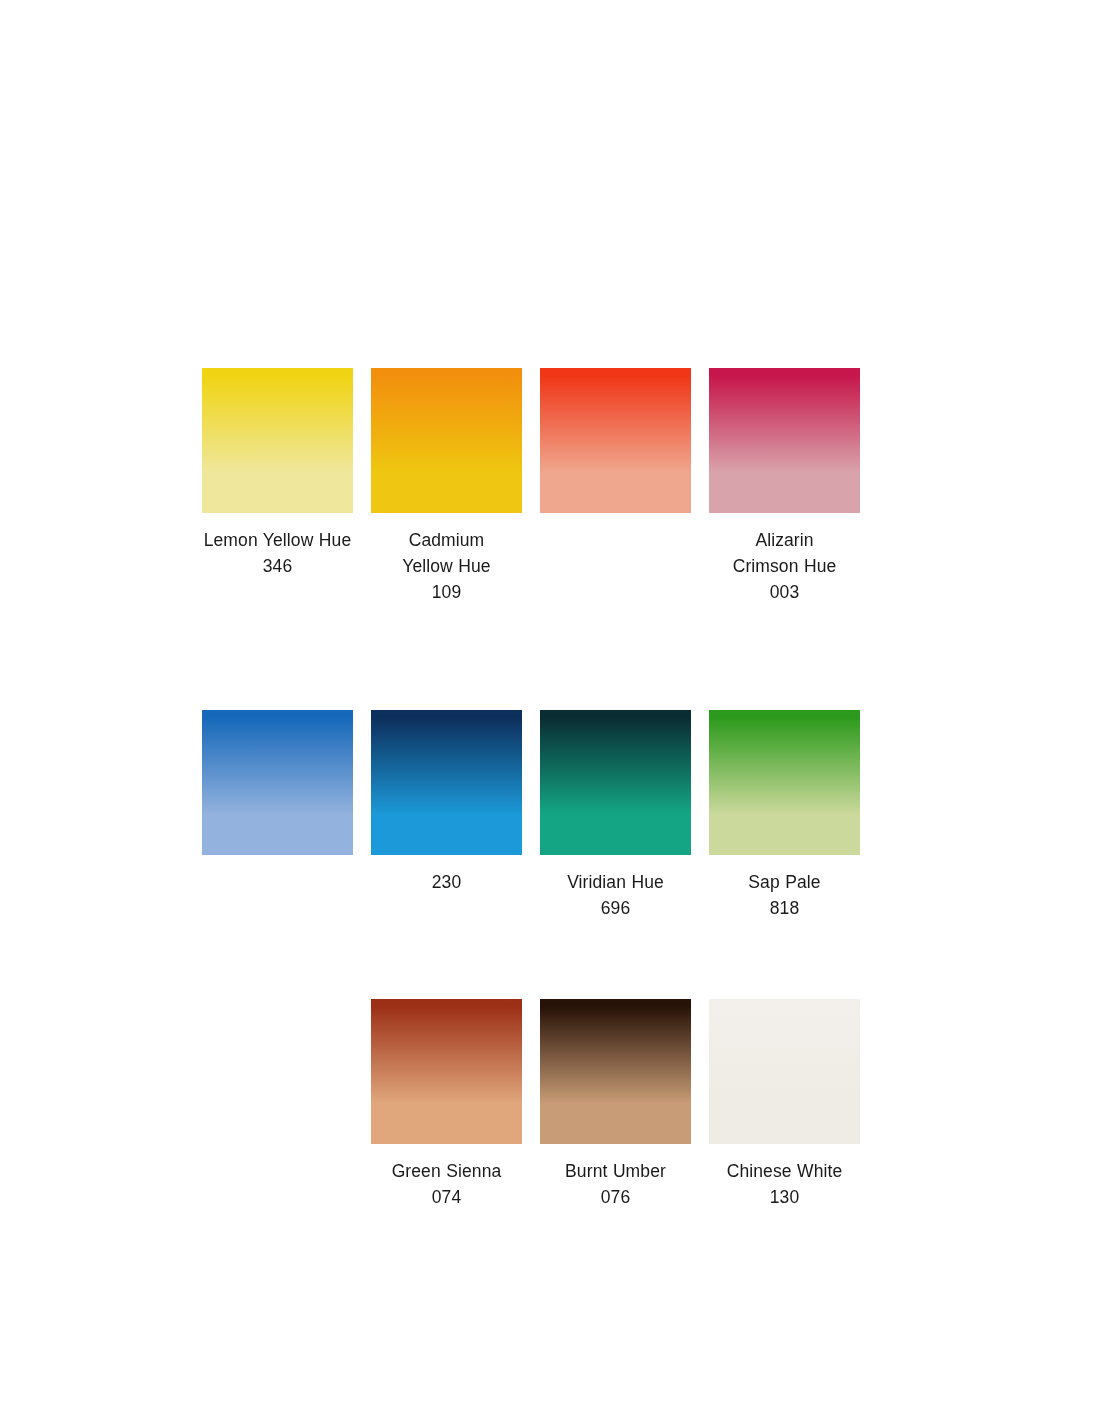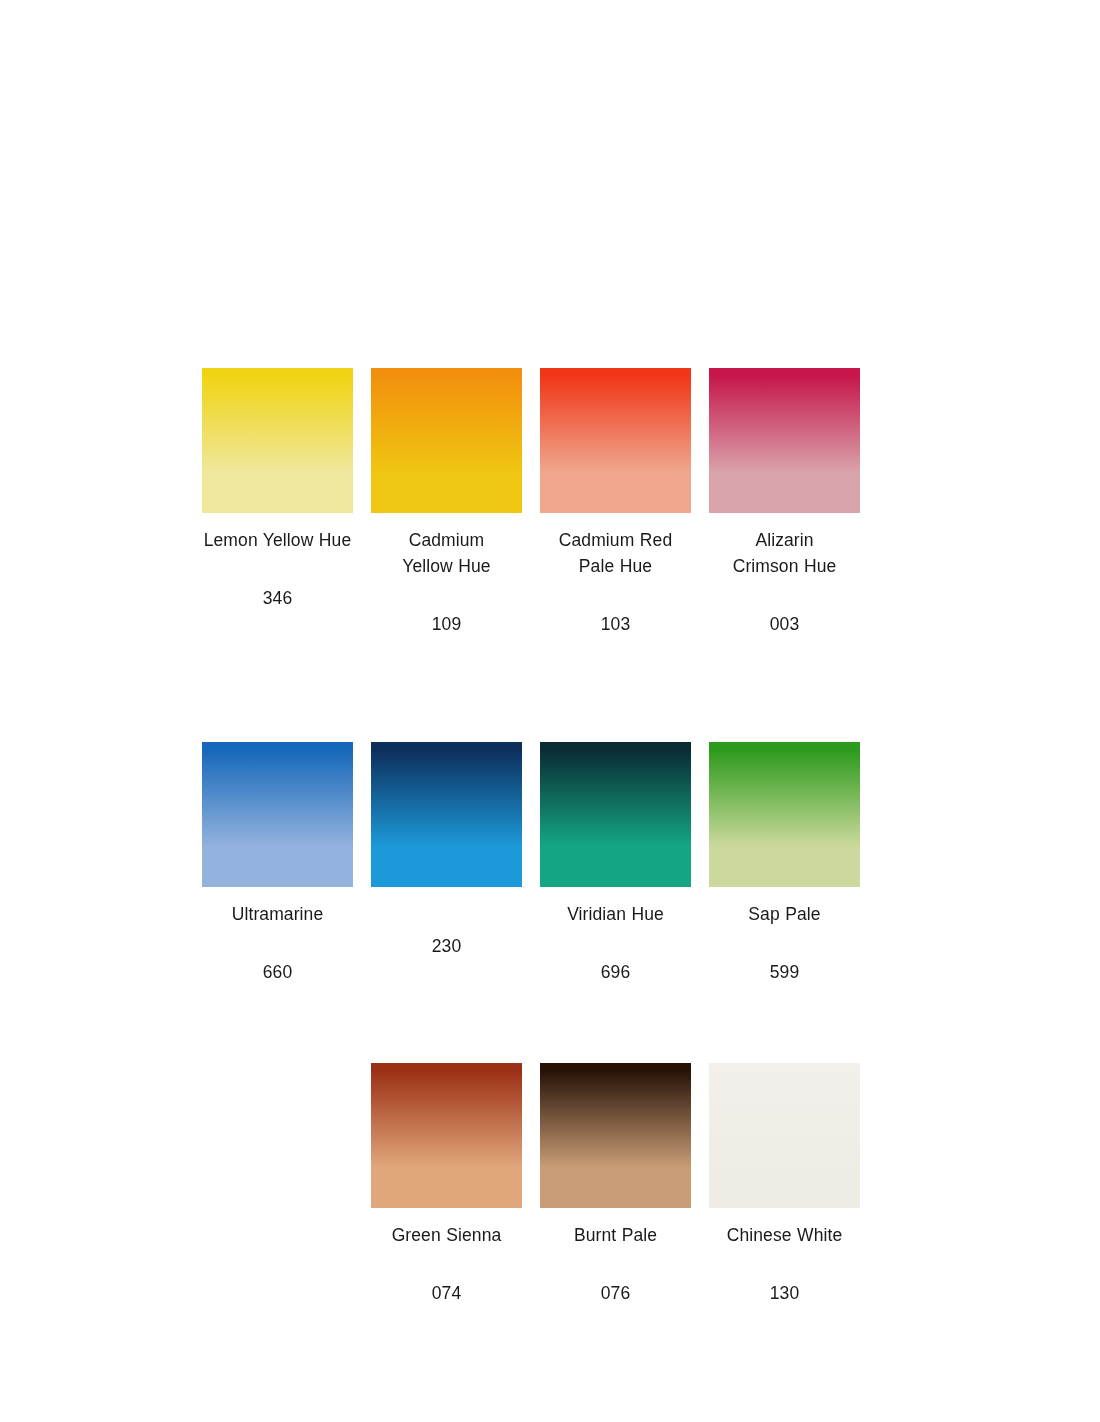--- a/index.html
+++ b/index.html
@@ -58,21 +58,20 @@
     word-spacing: 0.5px;
   }
 
   .swatch-name {
     display: block;
     white-space: pre-line;
   }
 
   .swatch-code {
     display: block;
-    margin-top: 32px;
   }
 
   
   .row-gap-1 { height: 105px; }
   .row-gap-2 { height: 78px; }
 </style>
 </head>
 <body>
 
 <div id="swatch-chart">
@@ -88,82 +87,73 @@
     <div class="swatch-cell">
       <div class="swatch-chip" title="Cadmium Yellow Hue 109" style="background: linear-gradient(rgb(242, 144, 13) 0%, rgb(242, 144, 13) 5%, rgb(239, 198, 17) 72%, rgb(239, 198, 17) 100%);"></div>
       <div class="swatch-caption">
         <span class="swatch-name">Cadmium
 Yellow Hue</span>
         <span class="swatch-code">109</span>
       </div>
     </div>
     <div class="swatch-cell">
       <div class="swatch-chip" title="Cadmium Red Pale Hue 103" style="background: linear-gradient(rgb(240, 54, 23) 0%, rgb(240, 54, 23) 5%, rgb(239, 167, 142) 72%, rgb(239, 167, 142) 100%);"></div>
-      <div class="swatch-caption">
-        <span class="swatch-name">Cadmium Red
-Pale Hue</span>
-        <span class="swatch-code">103</span>
-      </div>
     </div>
     <div class="swatch-cell">
       <div class="swatch-chip" title="Alizarin Crimson Hue 003" style="background: linear-gradient(rgb(198, 22, 75) 0%, rgb(198, 22, 75) 5%, rgb(217, 163, 171) 72%, rgb(217, 163, 171) 100%);"></div>
       <div class="swatch-caption">
         <span class="swatch-name">Alizarin
 Crimson Hue</span>
         <span class="swatch-code">003</span>
       </div>
     </div>
   </div>
 
   <div class="row-gap-1"></div>
 
   <div class="swatch-row">
     <div class="swatch-cell">
       <div class="swatch-chip" title="Ultramarine 660" style="background: linear-gradient(rgb(22, 104, 186) 0%, rgb(22, 104, 186) 5%, rgb(147, 178, 221) 72%, rgb(147, 178, 221) 100%);"></div>
-      <div class="swatch-caption">
-        <span class="swatch-name">Ultramarine</span>
-        <span class="swatch-code">660</span>
-      </div>
     </div>
     <div class="swatch-cell">
       <div class="swatch-chip" title="Intense Blue (Phthalo Blue) 327" style="background: linear-gradient(rgb(13, 47, 92) 0%, rgb(13, 47, 92) 5%, rgb(28, 153, 216) 72%, rgb(28, 153, 216) 100%);"></div>
       <div class="swatch-caption">
         <span class="swatch-code">230</span>
       </div>
     </div>
     <div class="swatch-cell">
       <div class="swatch-chip" title="Viridian Hue 696" style="background: linear-gradient(rgb(10, 44, 51) 0%, rgb(10, 44, 51) 5%, rgb(20, 166, 132) 72%, rgb(20, 166, 132) 100%);"></div>
       <div class="swatch-caption">
         <span class="swatch-name">Viridian Hue</span>
         <span class="swatch-code">696</span>
       </div>
     </div>
     <div class="swatch-cell">
       <div class="swatch-chip" title="Sap Green 599" style="background: linear-gradient(rgb(44, 154, 28) 0%, rgb(44, 154, 28) 5%, rgb(203, 217, 156) 72%, rgb(203, 217, 156) 100%);"></div>
       <div class="swatch-caption">
         <span class="swatch-name">Sap Pale</span>
-        <span class="swatch-code">599</span>
+        <span class="swatch-code">818</span>
       </div>
     </div>
   </div>
 
   <div class="row-gap-2"></div>
 
   <div class="swatch-row">
     <div class="swatch-cell">
       <div class="swatch-chip" title="Burnt Sienna 074" style="background: linear-gradient(rgb(156, 48, 22) 0%, rgb(156, 48, 22) 5%, rgb(224, 167, 124) 72%, rgb(224, 167, 124) 100%);"></div>
       <div class="swatch-caption">
         <span class="swatch-name">Green Sienna</span>
         <span class="swatch-code">074</span>
       </div>
     </div>
     <div class="swatch-cell">
       <div class="swatch-chip" title="Burnt Umber 076" style="background: linear-gradient(rgb(39, 18, 7) 0%, rgb(39, 18, 7) 5%, rgb(200, 156, 118) 72%, rgb(200, 156, 118) 100%);"></div>
       <div class="swatch-caption">
-        <span class="swatch-name">Burnt Pale</span>
+        <span class="swatch-name">Burnt Umber</span>
         <span class="swatch-code">076</span>
       </div>
     </div>
     <div class="swatch-cell">
       <div class="swatch-chip" title="Chinese White 150" style="background: linear-gradient(rgb(243, 240, 235) 0%, rgb(243, 240, 235) 5%, rgb(239, 236, 230) 72%, rgb(239, 236, 230) 100%);"></div>
       <div class="swatch-caption">
         <span class="swatch-name">Chinese White</span>
         <span class="swatch-code">130</span>
       </div>
     </div>

